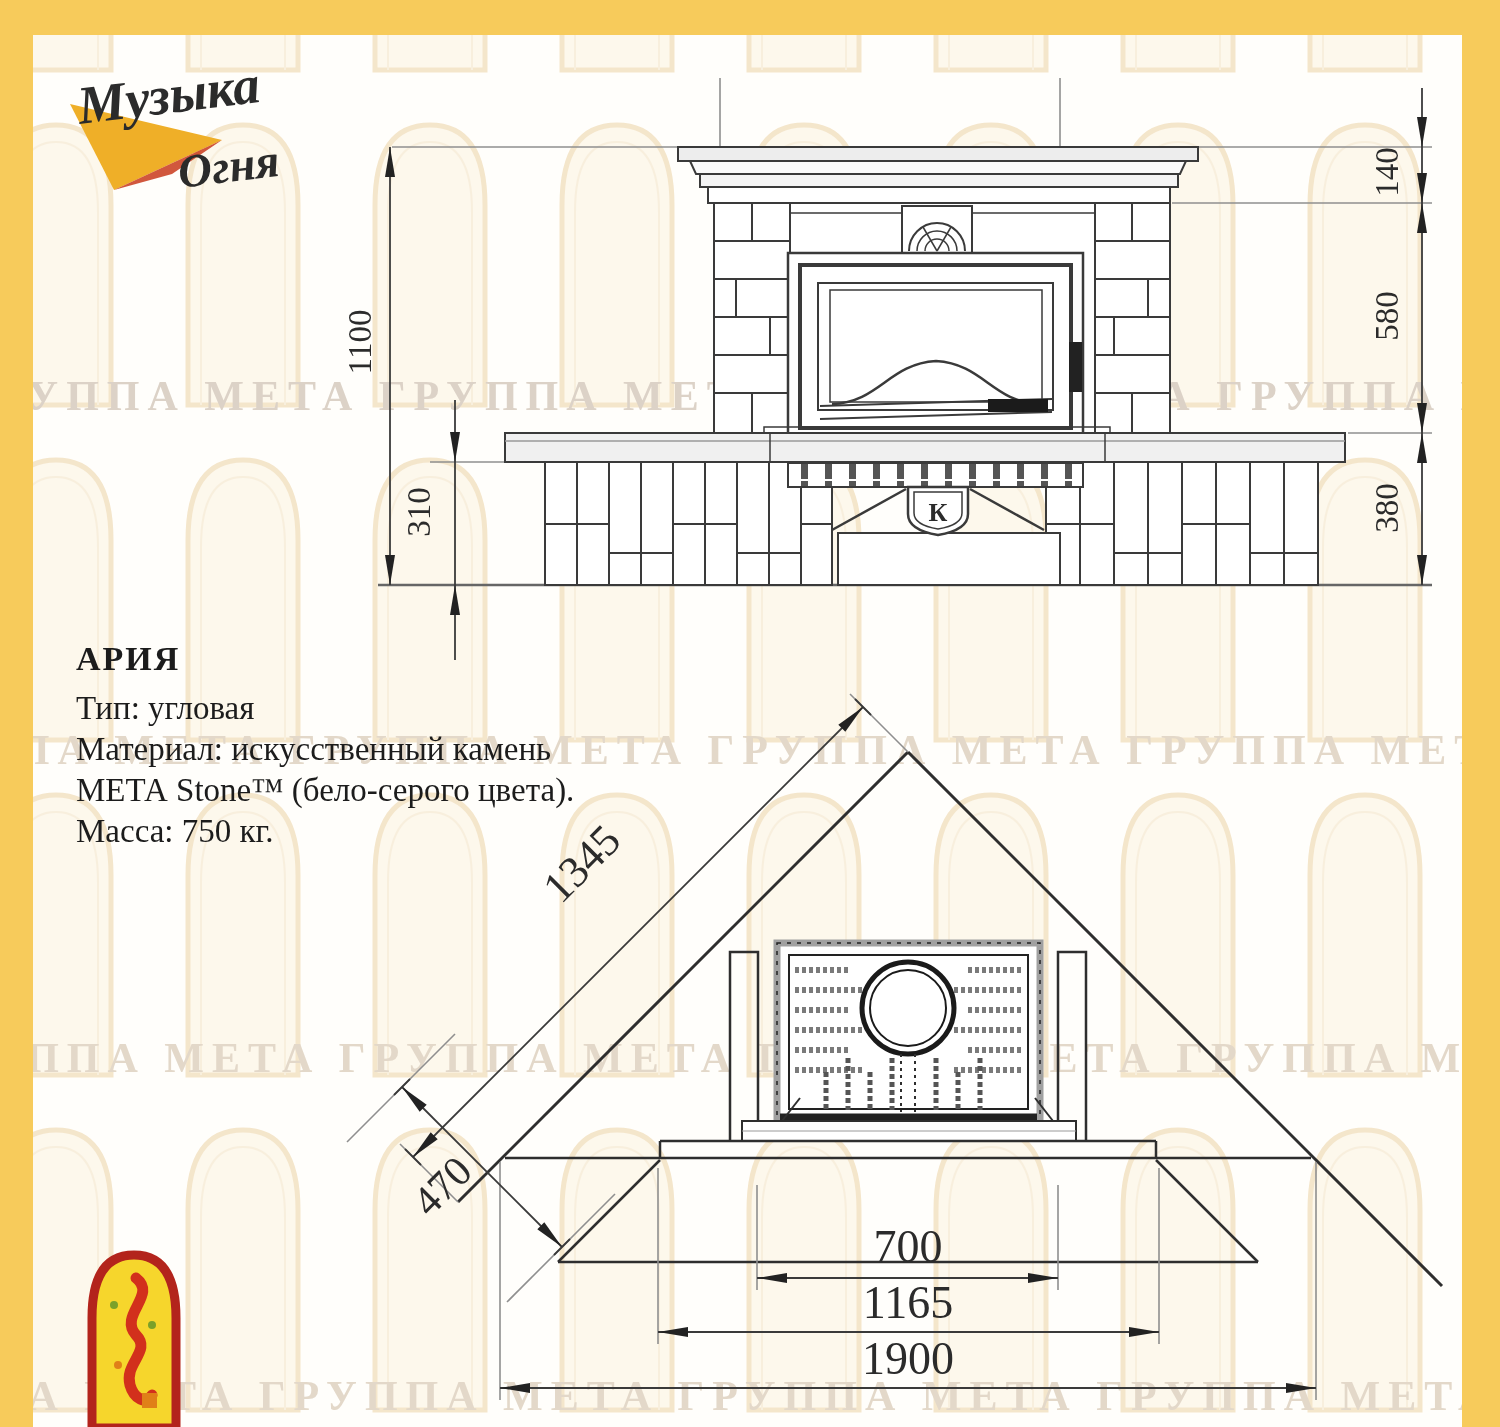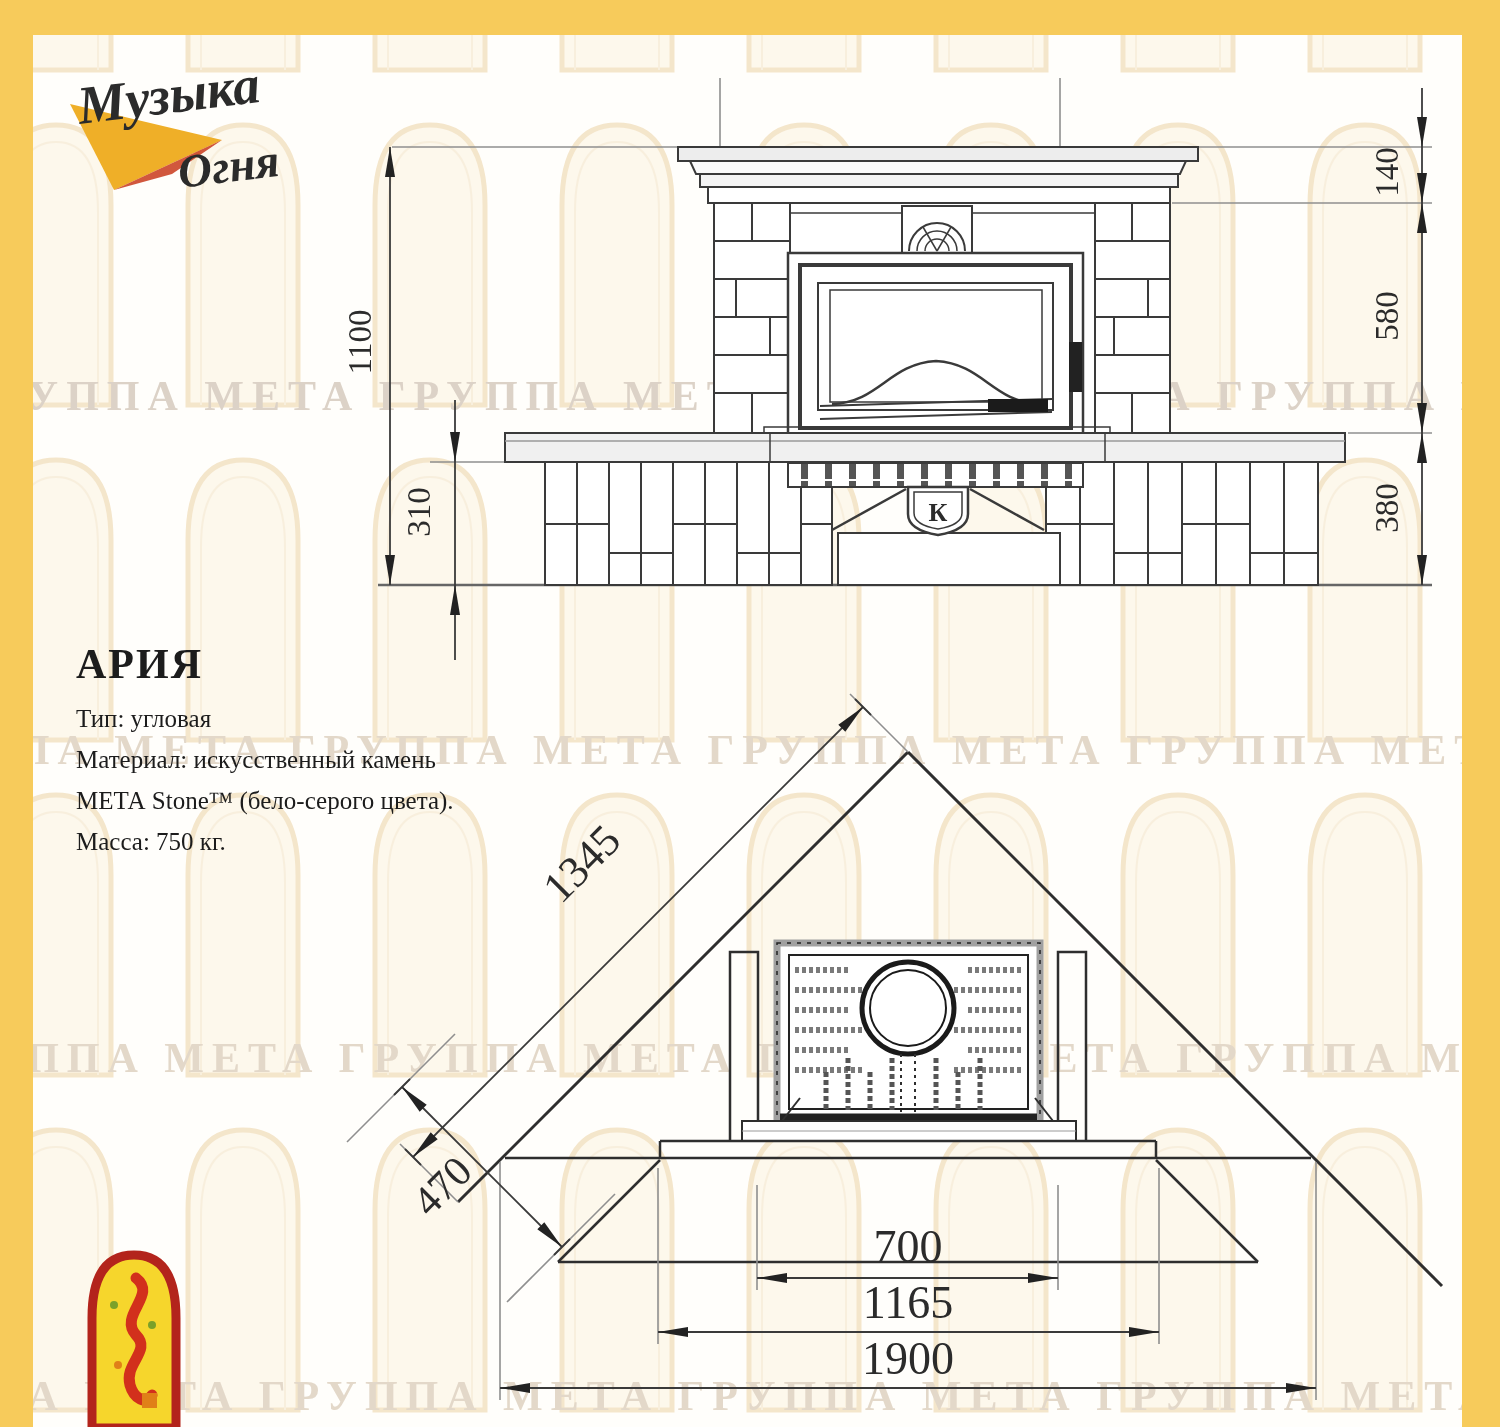--- a/index.html
+++ b/index.html
@@ -17,22 +17,22 @@
     font-family:"Liberation Serif",serif;font-weight:bold;
     font-size:42px;letter-spacing:8px;color:#E3D8C9;
   }
   #wm-row-1{left:-40px;top:372px;color:#DCD2C7;}
   #wm-row-2{left:-130px;top:726px;}
   #wm-row-3{left:-80px;top:1034px;}
   #wm-row-4{left:-160px;top:1372px;}
   #logo{position:absolute;left:52px;top:42px;z-index:20;}
   #drawing{position:absolute;left:0;top:0;z-index:10;}
   #specs{position:absolute;left:76px;top:640px;z-index:12;color:#1c1c1c;}
-  #specs .title{font-size:42px;font-weight:bold;margin:0 0 10px 0;letter-spacing:2px;}
-  #specs .spec-line{font-size:25px;line-height:41px;margin:0;}
+  #specs .title{font-size:34px;font-weight:bold;margin:0 0 10px 0;letter-spacing:2px;}
+  #specs .spec-line{font-size:33px;line-height:41px;margin:0;}
   #emblem{position:absolute;left:84px;top:1243px;z-index:20;}
   svg text{font-family:"Liberation Serif",serif;fill:#2b2b2b;}
 </style>
 </head>
 <body>
 
 <svg id="wm-arches" width="1429" height="1392" viewBox="0 0 1429 1392">
   <defs>
     <pattern id="archpat" width="187" height="335" patternUnits="userSpaceOnUse" patternTransform="translate(130,55)">
       <path d="M25,315 L25,115 Q25,35 80,35 Q135,35 135,115 L135,315 Z" fill="#FDF7EA" stroke="#F3E3C6" stroke-width="5"></path>

